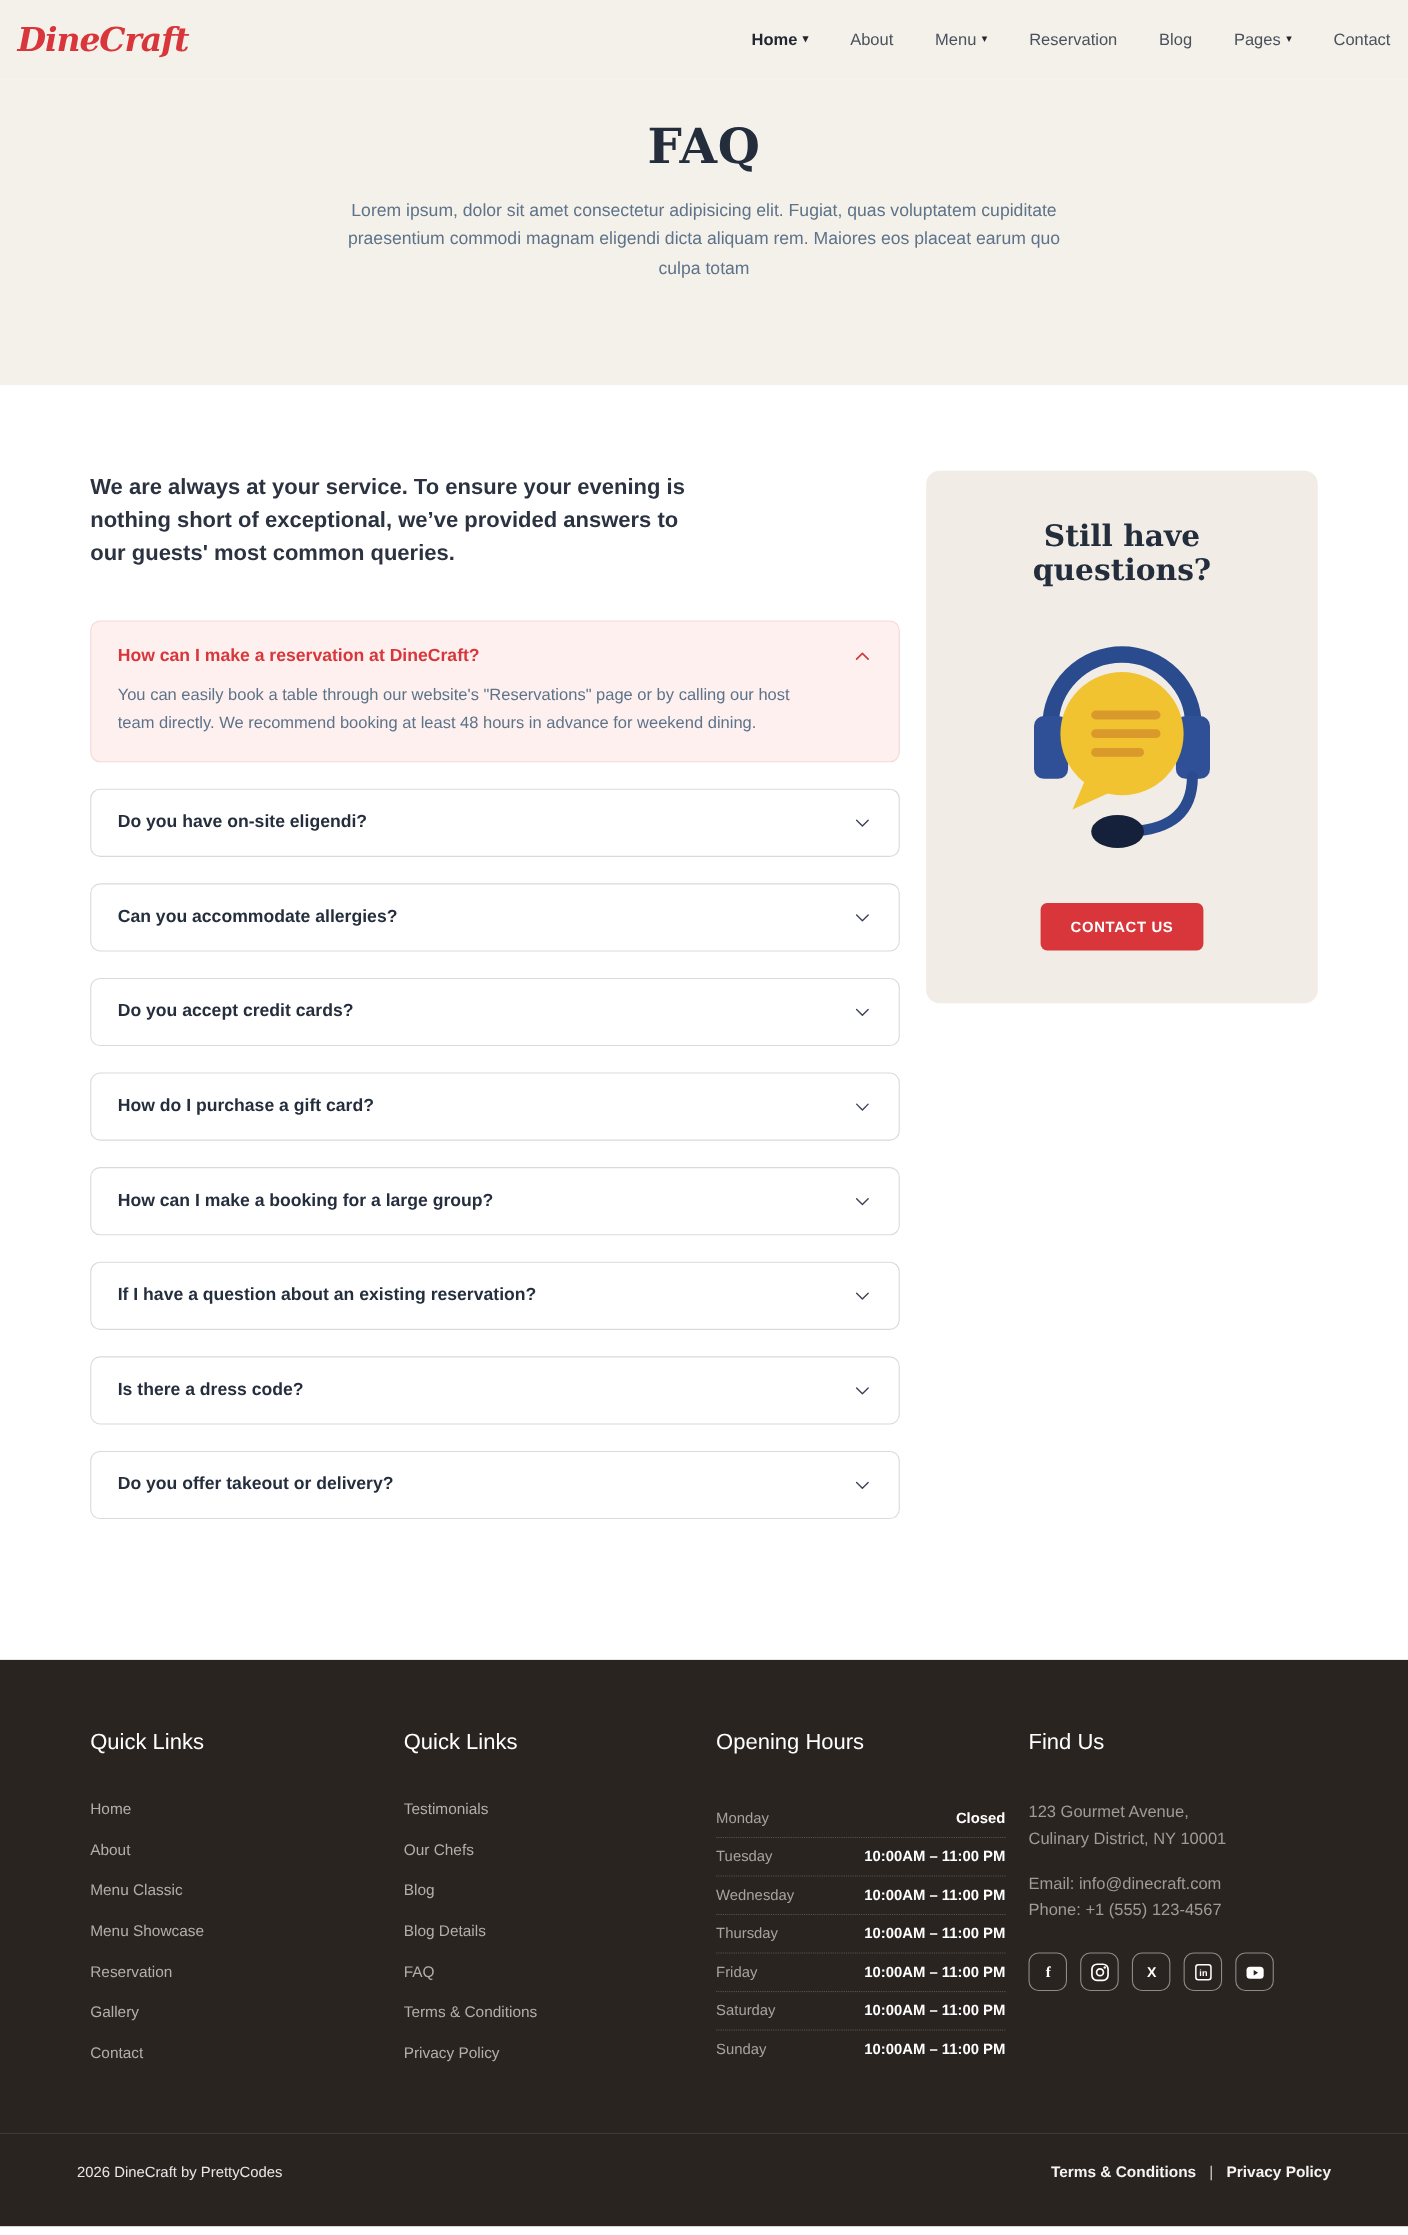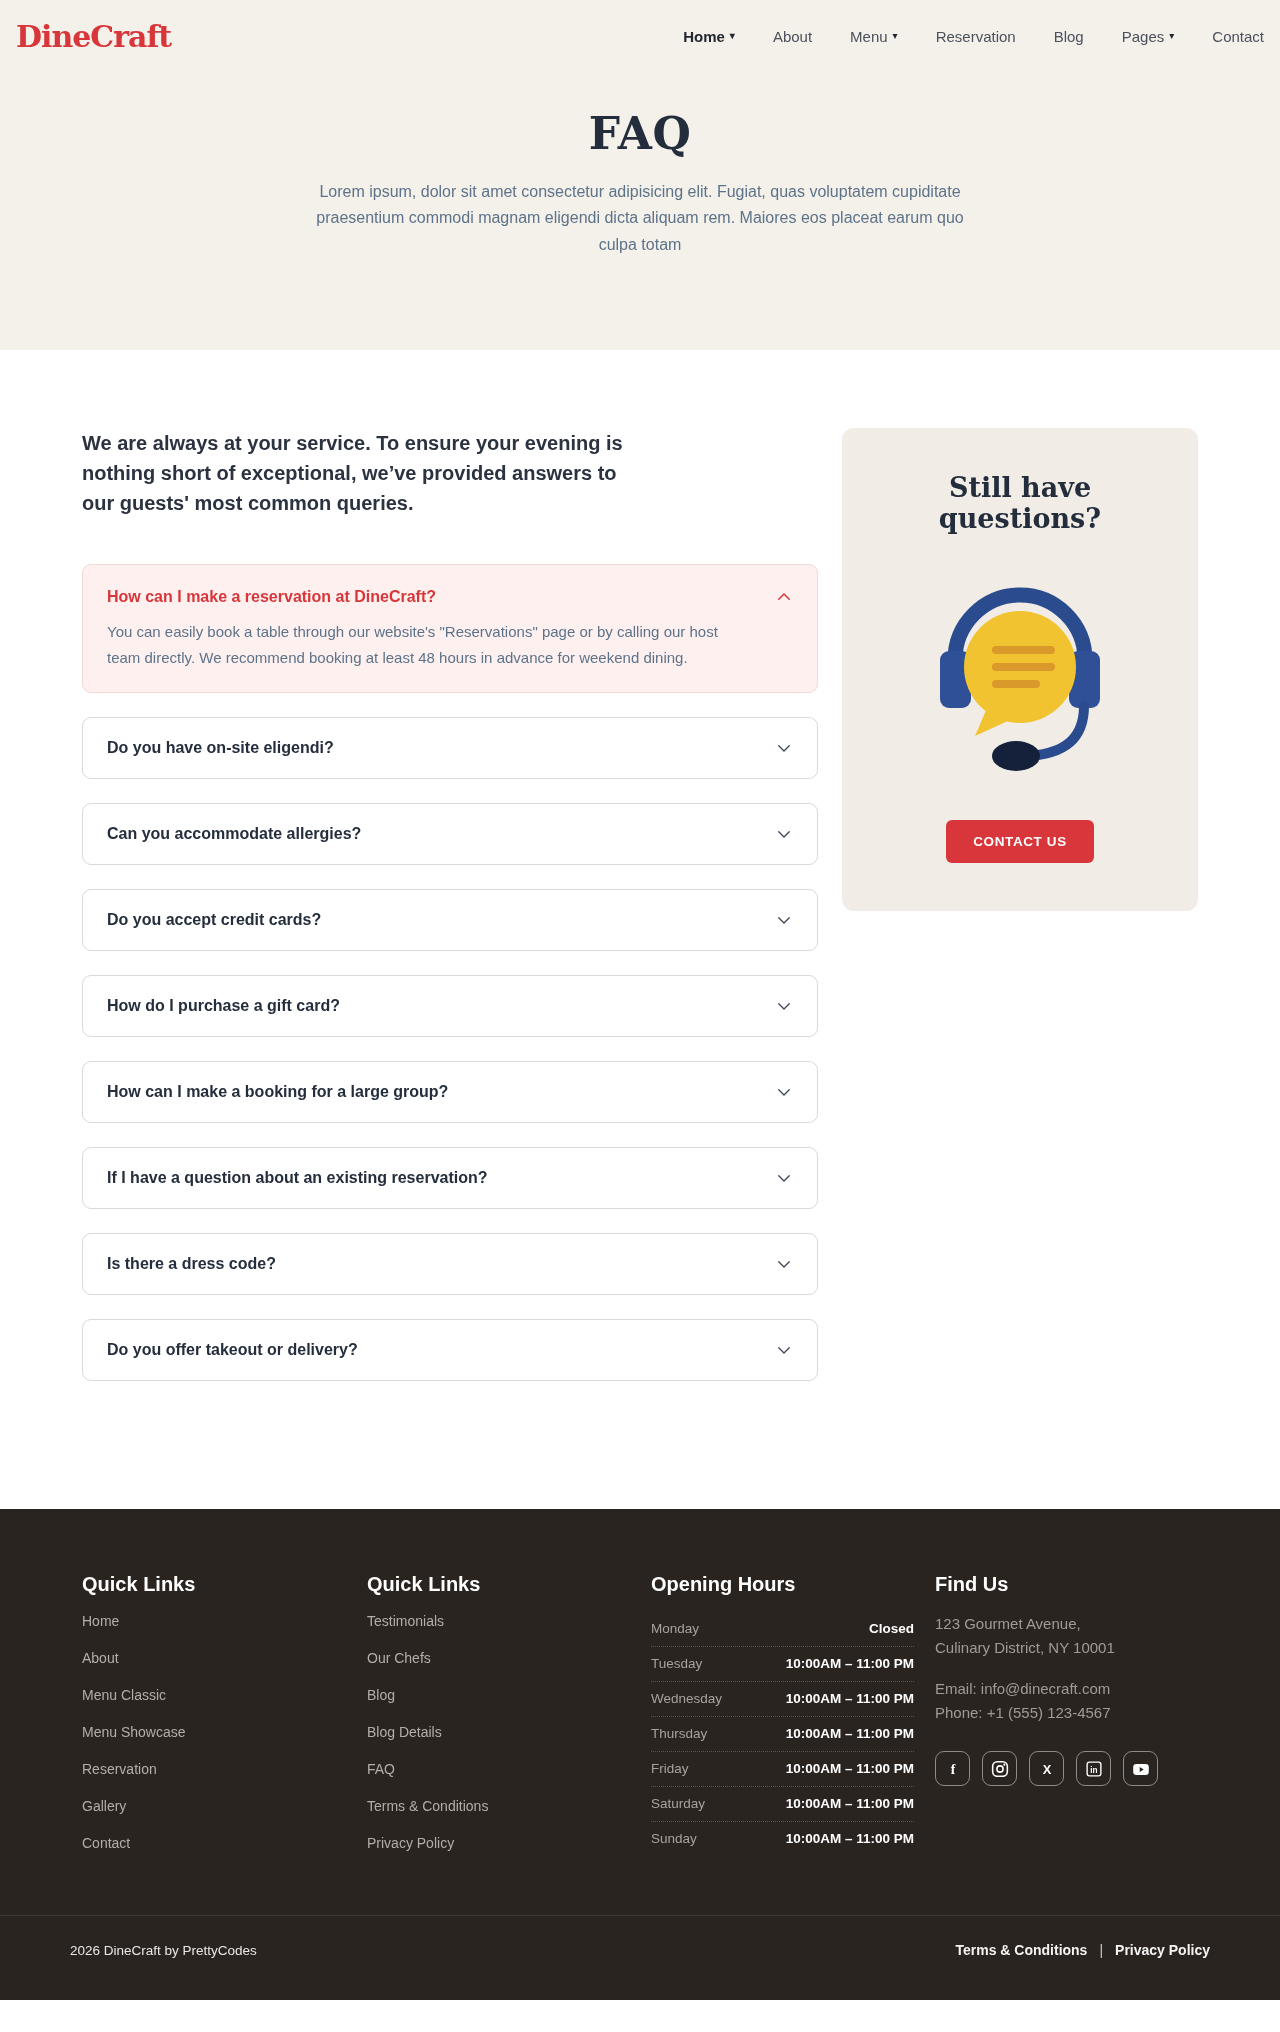--- a/index.html
+++ b/index.html
@@ -9,21 +9,21 @@
     color: #252e3d;
     width: 1280px;
   }
   .container { width: 1116px; margin: 0 auto; }
 
   
   .site-header { background: #f4f0ea; height: 72px; display: flex; align-items: center; }
   .header-inner { display: flex; align-items: center; justify-content: space-between; width: 1248px; margin: 0 auto; }
   .logo {
     font-family: "DejaVu Serif", serif;
-    font-weight: 700;
+    font-style: italic; font-weight: 700;
     font-size: 30px; color: #d8363a; cursor: pointer; letter-spacing: -1px;
   }
   .main-nav { display: flex; align-items: center; gap: 38px; }
   .nav-link { font-size: 15px; color: #4a515c; text-decoration: none; cursor: pointer; display: inline-flex; align-items: center; gap: 5px; }
   .nav-link.active { color: #22272f; font-weight: 700; }
   .caret { font-size: 10px; color: #22272f; line-height: 1; }
 
   
   .hero { background: #f4f0ea; text-align: center; padding: 36px 0 92px; }
   .hero h1 {
@@ -69,21 +69,21 @@
   .contact-btn {
     background: #d8363a; color: #ffffff; border: none; border-radius: 6px;
     font-family: "Liberation Sans", sans-serif;
     font-size: 13.5px; font-weight: 700; letter-spacing: 0.6px;
     padding: 14px 27px; cursor: pointer;
   }
 
   
   .site-footer { background: #2a2421; color: #ffffff; padding-top: 64px; }
   .footer-grid { display: grid; grid-template-columns: 285px 284px 284px 263px; }
-  .footer-col h3 { font-size: 20px; font-weight: 700; color: #ffffff; margin-bottom: 16px; }
+  .footer-col h3 { font-size: 20px; font-weight: 400; color: #ffffff; margin-bottom: 40px; }
   .footer-links { list-style: none; }
   .footer-links li { margin-bottom: 19px; }
   .footer-links a { font-size: 14px; color: #b3aea9; text-decoration: none; cursor: pointer; }
 
   .hours-table { width: 263px; }
   .hours-row {
     display: flex; justify-content: space-between; align-items: center;
     padding: 9px 0 10px; border-bottom: 1px dotted #5a544f;
   }
   .hours-row:last-child { border-bottom: none; }

